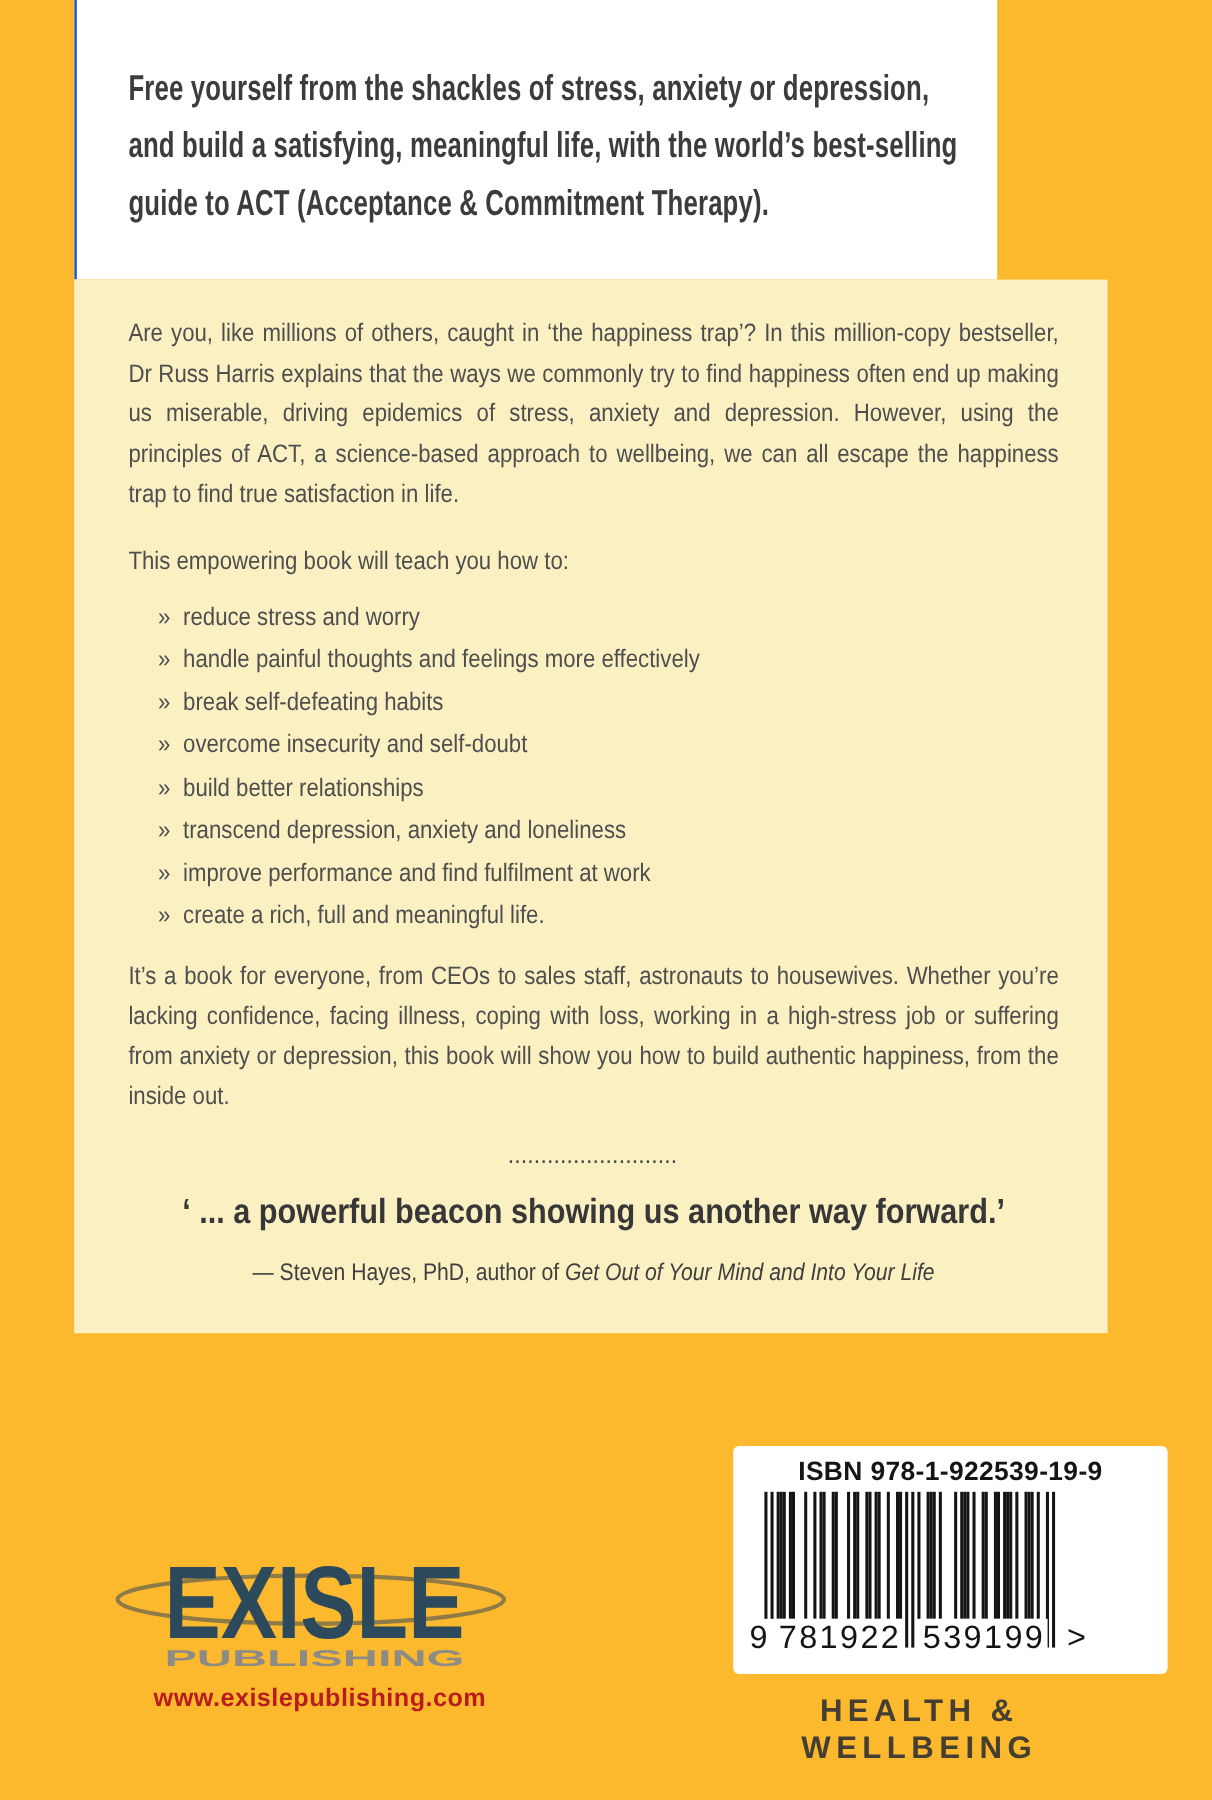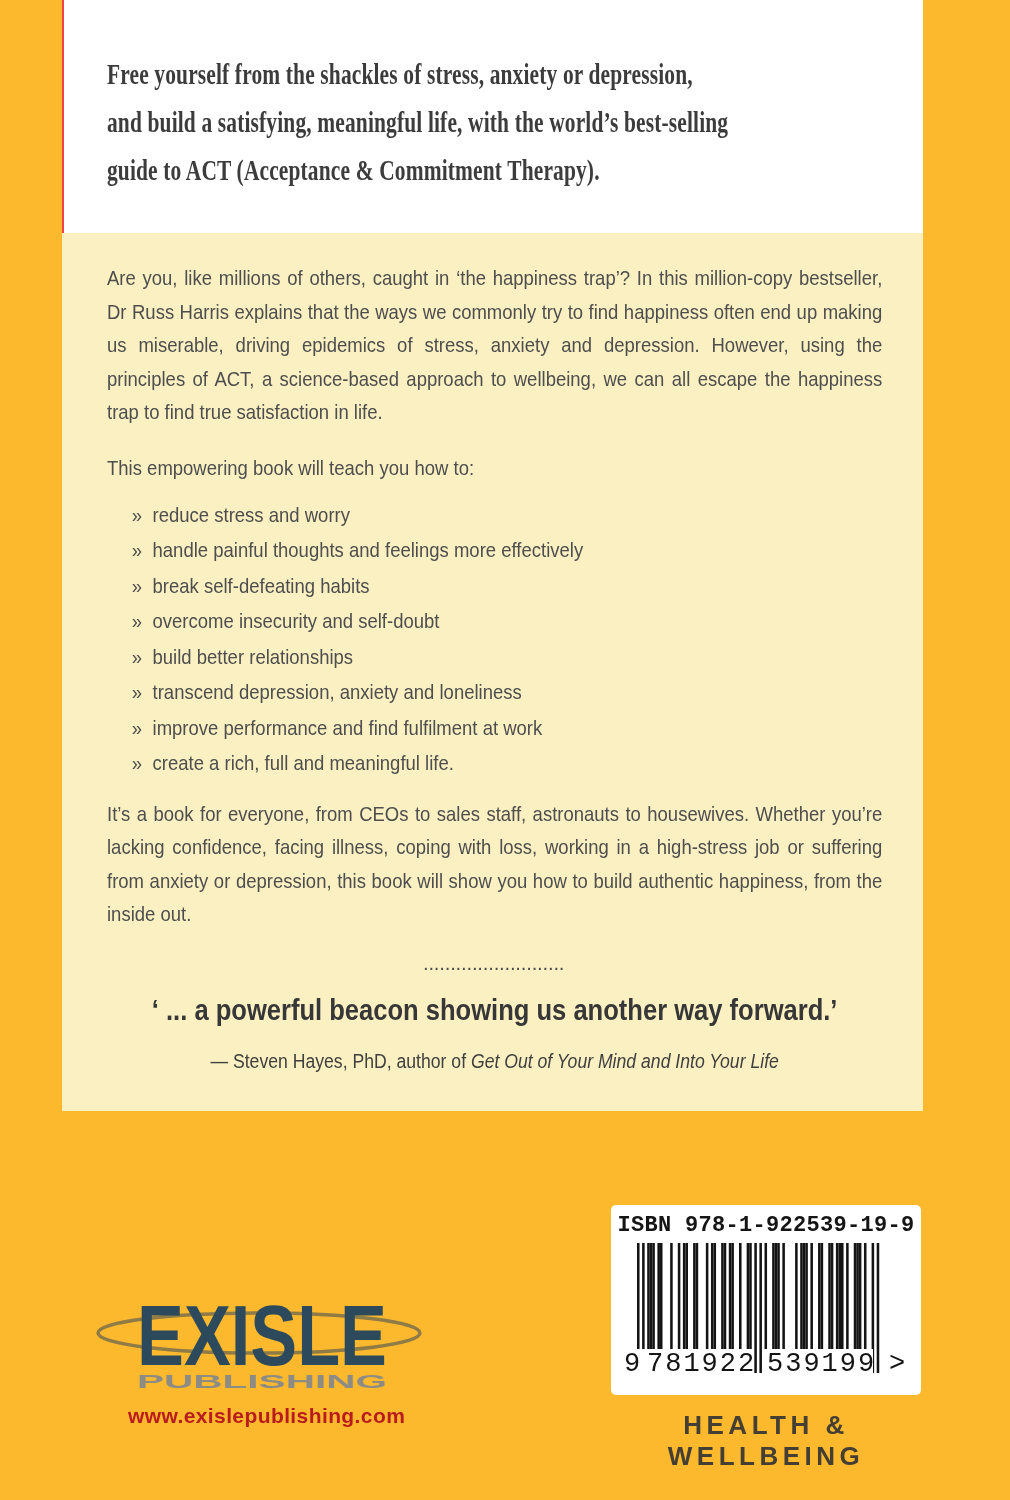--- a/index.html
+++ b/index.html
@@ -3,22 +3,22 @@
 <meta charset="utf-8">
 <style>
   html,body{margin:0;padding:0;}
   body{
     width:1010px;height:1500px;position:relative;overflow:hidden;
     background:#FDB92E;
     font-family:"Liberation Sans", sans-serif;
   }
   
   .headline-panel{
-    position:absolute;left:62px;top:0;width:861px;height:233px;
-    background:#FFFFFF;border-left:2px solid #ef4444;box-sizing:border-box;font-family:Liberation Serif, serif;
+    position:absolute;left:62px;top:0;width:769px;height:233px;
+    background:#FFFFFF;border-left:2px solid #1d4ed8;box-sizing:border-box;
   }
   .headline-inner{
     position:absolute;left:43px;top:50px;width:1090px;
     transform:scaleX(0.715);transform-origin:left top;
   }
   .headline-line{
     white-space:nowrap;font-weight:bold;font-size:30px;line-height:48px;
     color:#3C3C3C;letter-spacing:0.2px;
   }
   
@@ -50,22 +50,22 @@
   }
   .attribution .book-title{font-style:italic;}
   
   .logo-wrap{position:absolute;left:95px;top:1292px;width:330px;height:100px;}
   .website{
     position:absolute;left:128px;top:1404px;width:330px;
     font-size:21px;color:#b91c1c;letter-spacing:0.4px;font-weight:bold;
   }
   
   .barcode-panel{
-    position:absolute;left:611px;top:1205px;width:310px;height:190px;
-    background:#FFFFFF;border-radius:5px;font-family:Liberation Mono, monospace;
+    position:absolute;left:611px;top:1205px;width:362px;height:190px;
+    background:#FFFFFF;border-radius:5px;
   }
   .isbn-label{
     position:absolute;top:8px;left:0;width:100%;text-align:center;
     font-weight:bold;font-size:22px;color:#151515;letter-spacing:0.3px;
   }
   .barcode-svg{position:absolute;left:12px;top:38px;}
   .bar-digit{
     position:absolute;top:144px;font-size:27px;color:#141414;
     letter-spacing:2px;text-align:center;background:#FFFFFF;line-height:30px;
   }

